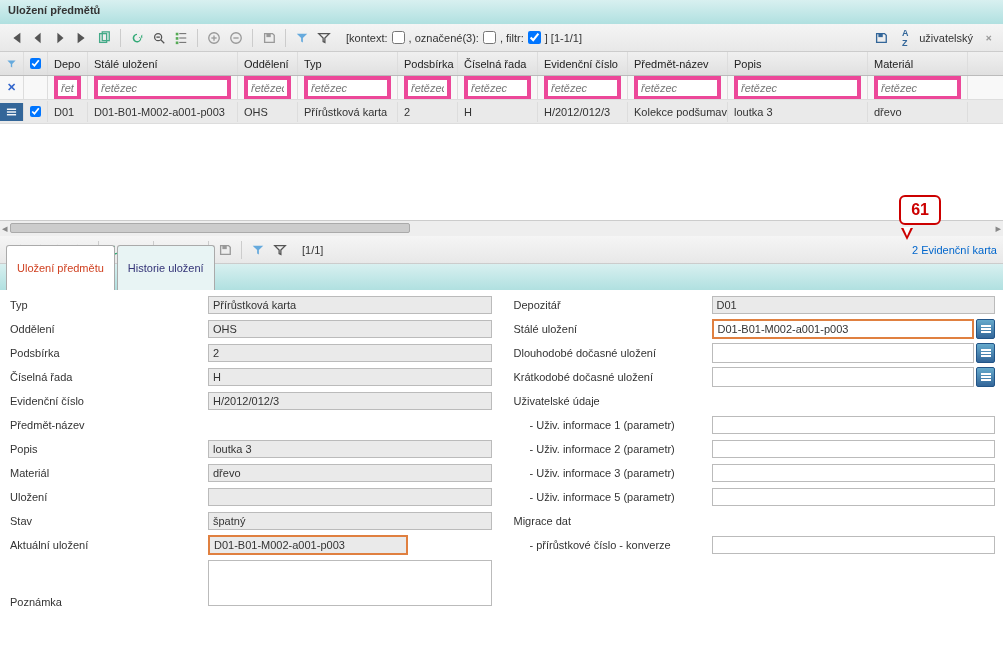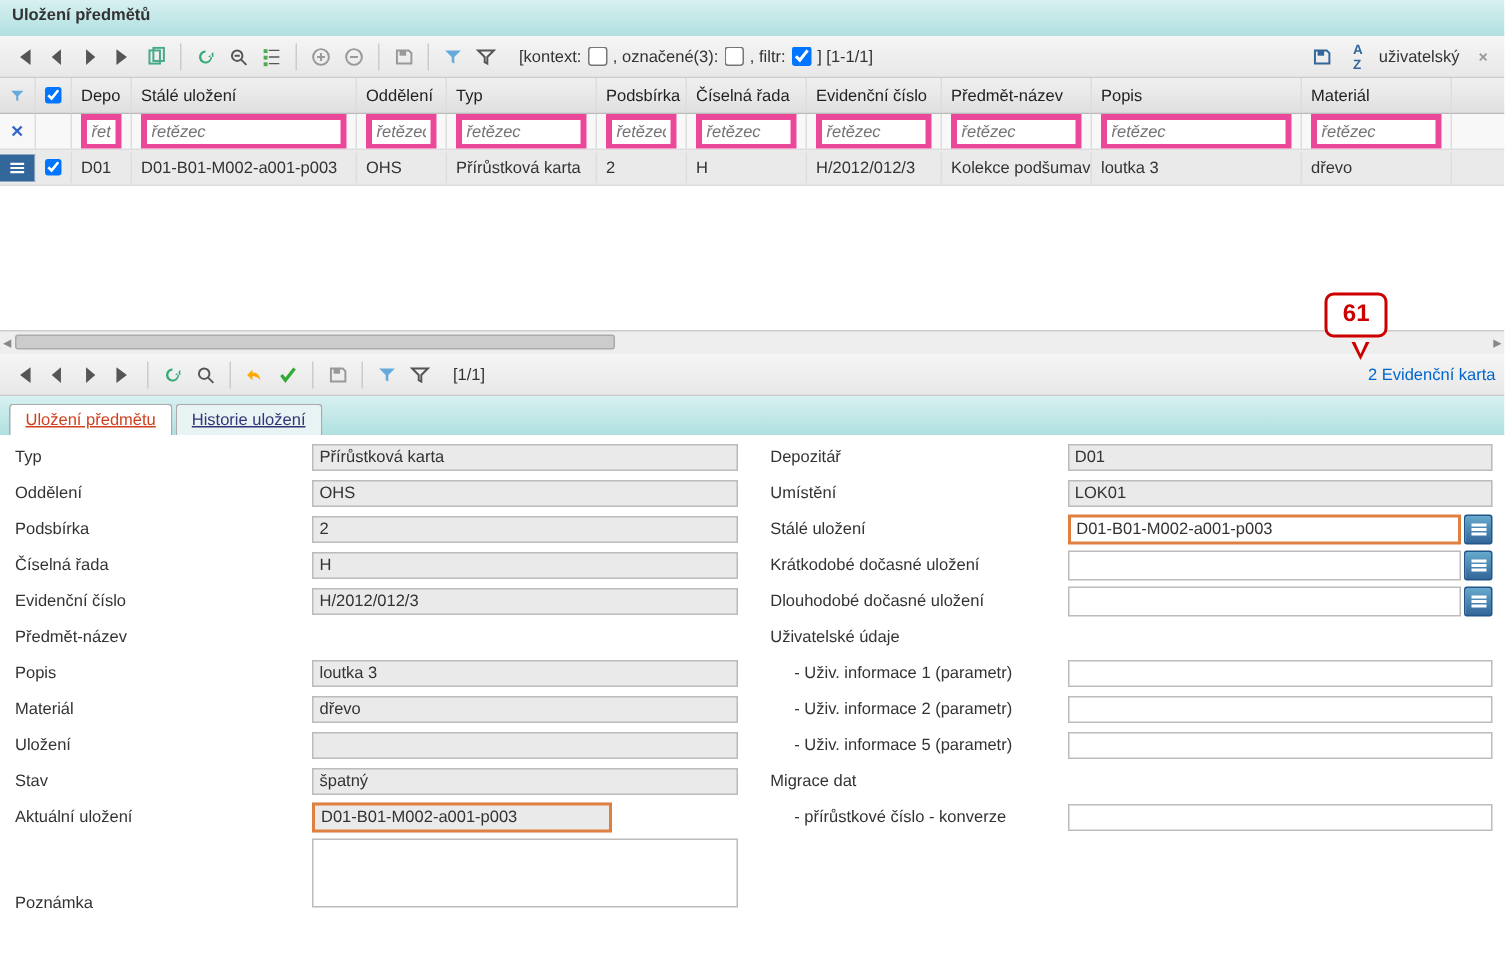--- a/index.html
+++ b/index.html
@@ -34,40 +34,40 @@
   .c10 { width: 140px; }
   .c11 { width: 100px; }
 
   .hscroll { height: 16px; background: #eee; border-top: 1px solid #ccc; position: relative; }
   .hscroll .thumb { position: absolute; left: 10px; top: 2px; width: 400px; height: 10px; background: #ccc; border: 1px solid #aaa; border-radius: 2px; }
 
   .detail-toolbar { background: linear-gradient(#f5f5f5, #e8e8e8); height: 28px; display: flex; align-items: center; padding: 0 6px; border-bottom: 1px solid #ccc; gap: 2px; }
   .detail-right { color: #0066cc; cursor: pointer; }
 
   .tabstrip { background: linear-gradient(#d8f0f0, #b0e0e0); height: 26px; display: flex; align-items: flex-end; padding: 0 6px; gap: 2px; }
-  .tab { padding: 4px 10px; background: #fff; border: 1px solid #aaa; border-bottom: none; border-radius: 3px 3px 0 0; color: #555; cursor: pointer; text-decoration: underline; }
+  .tab { padding: 16px 10px; background: #fff; border: 1px solid #aaa; border-bottom: none; border-radius: 3px 3px 0 0; color: #555; cursor: pointer; }
   .tab.active { color: #d04020; background: #fff; }
   .tab.inactive { background: #e8f4f4; color: #337; }
 
   .form-area { display: flex; padding: 4px 8px; gap: 20px; }
   .form-col { flex: 1; }
   .form-row { display: flex; align-items: center; margin-bottom: 2px; height: 22px; }
   .form-row.tall { height: 50px; align-items: flex-end; }
   .form-label { width: 200px; color: #333; padding-left: 2px; }
   .form-label.indent { padding-left: 18px; }
   .form-field { flex: 1; }
   .form-field input, .form-field textarea { width: 100%; border: 1px solid #bbb; padding: 2px 4px; background: #eaeaea; font-size: 11px; color: #333; }
   .form-field textarea { height: 46px; resize: none; background: #fff; }
   .form-field input.white { background: #fff; }
   .form-field.highlight input { border: 2px solid #e08040; }
   .form-field.withbtn { display: flex; gap: 2px; }
   .lookup-btn { width: 20px; height: 20px; background: linear-gradient(#6ac, #369); border: 1px solid #258; border-radius: 2px; cursor: pointer; display:flex; align-items:center; justify-content:center; }
   .lookup-btn::after { content:""; width:10px; height:2px; background:#fff; box-shadow:0 -3px 0 #fff, 0 3px 0 #fff; }
 
-  .callout { position: absolute; right: 78px; top: 195px; border: 2px solid #c00; border-radius: 6px; background: #fff; color: #c00; font-size: 16px; font-weight: bold; padding: 4px 10px; }
+  .callout { position: absolute; right: 62px; top: 195px; border: 2px solid #c00; border-radius: 6px; background: #fff; color: #c00; font-size: 16px; font-weight: bold; padding: 4px 10px; }
   .callout-tail { position: absolute; right: 90px; top: 228px; width: 0; height: 0; border-left: 6px solid transparent; border-right: 6px solid transparent; border-top: 12px solid #c00; }
   .callout-tail::after { content:""; position:absolute; left:-4px; top:-13px; width:0; height:0; border-left:4px solid transparent; border-right:4px solid transparent; border-top:9px solid #fff; }
 </style>
 </head>
 <body>
 
 <div class="header">Uložení předmětů</div>
 
 <div class="toolbar">
   <span class="tbtn">
@@ -390,57 +390,57 @@
         <div class="form-field"><textarea style=""></textarea></div>
       </div>
   </div>
 
   <div class="form-col">
     <div class="form-row">
         <div class="form-label">Depozitář</div>
         <div class="form-field"><input value="D01" style=""></div>
       </div>
     <div class="form-row">
-        <div class="form-label">Umístění</div>
-        <div class="form-field"><input value="LOK01" style=""></div>
-      </div>
-    <div class="form-row">
         <div class="form-label">Stálé uložení</div>
         <div class="form-field withbtn highlight">
           <input class="white" value="D01-B01-M002-a001-p003" style="">
           <span class="lookup-btn"></span>
         </div>
       </div>
     <div class="form-row">
+        <div class="form-label">Dlouhodobé dočasné uložení</div>
+        <div class="form-field withbtn">
+          <input class="white" value="" style="">
+          <span class="lookup-btn"></span>
+        </div>
+      </div>
+    <div class="form-row">
         <div class="form-label">Krátkodobé dočasné uložení</div>
         <div class="form-field withbtn">
           <input class="white" value="" style="">
           <span class="lookup-btn"></span>
         </div>
       </div>
     <div class="form-row">
-        <div class="form-label">Dlouhodobé dočasné uložení</div>
-        <div class="form-field withbtn">
-          <input class="white" value="" style="">
-          <span class="lookup-btn"></span>
-        </div>
-      </div>
-    <div class="form-row">
         <div class="form-label">Uživatelské údaje</div>
         <div class="form-field"></div>
       </div>
     <div class="form-row">
         <div class="form-label indent">- Uživ. informace 1 (parametr)</div>
         <div class="form-field"><input class="white" style=""></div>
       </div>
     <div class="form-row">
         <div class="form-label indent">- Uživ. informace 2 (parametr)</div>
         <div class="form-field"><input class="white" style=""></div>
       </div>
     <div class="form-row">
+        <div class="form-label indent">- Uživ. informace 3 (parametr)</div>
+        <div class="form-field"><input class="white" style=""></div>
+      </div>
+    <div class="form-row">
         <div class="form-label indent">- Uživ. informace 5 (parametr)</div>
         <div class="form-field"><input class="white" style=""></div>
       </div>
     <div class="form-row">
         <div class="form-label">Migrace dat</div>
         <div class="form-field"></div>
       </div>
     <div class="form-row">
         <div class="form-label indent">- přírůstkové číslo - konverze</div>
         <div class="form-field"><input class="white" style=""></div>

